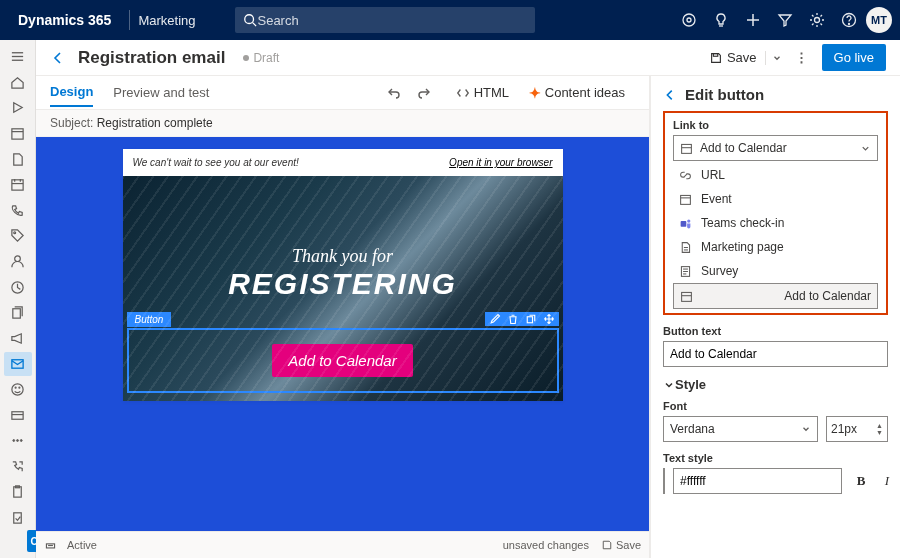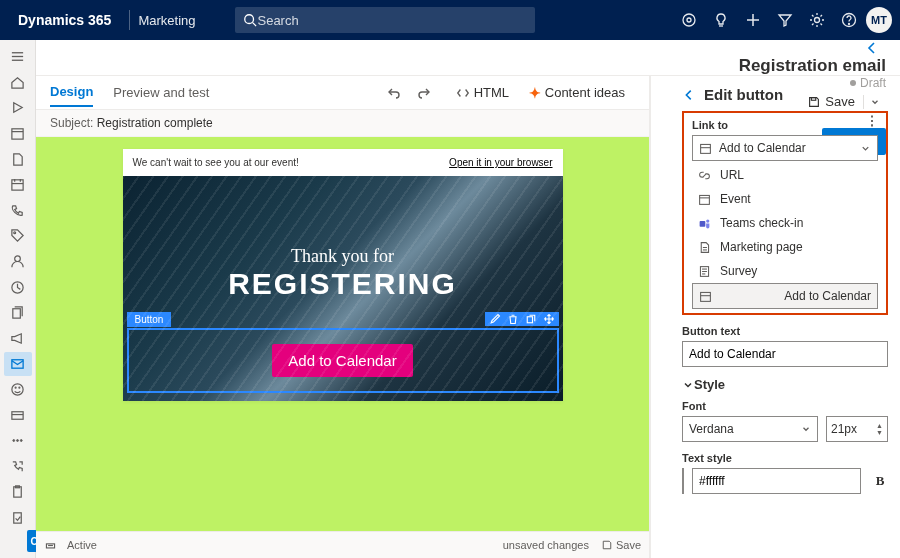--- a/index.html
+++ b/index.html
@@ -19,21 +19,21 @@
 .shell { display: flex; height: 518px; }
 
 .leftnav { width: 36px; background: #f3f2f1; border-right: 1px solid #e1dfdd; display: flex; flex-direction: column; align-items: center; padding-top: 4px; }
 .leftnav .nicon { width: 28px; height: 26px; margin: 1px 0; display:flex; align-items:center; justify-content:center; color:#605e5c; cursor:pointer; border-radius:2px; }
 .leftnav .nicon svg { stroke: currentColor; }
 .leftnav .nicon.active { background:#c7e0f4; color:#0078d4; }
 .leftnav .om { margin-top:auto; margin-bottom:6px; width:24px; height:24px; border-radius:2px; background:#0078d4; color:#fff; font-size:10px; font-weight:700; display:flex; align-items:center; justify-content:center;margin-left:42px; }
 
 .main { flex: 1; display: flex; flex-direction: column; background:#fff; min-width:0; }
 
-.cmdbar { height: 36px; display:flex; align-items:flex-end; padding:0 14px; border-bottom:1px solid #edebe9;flex-direction:column; }
+.cmdbar { height: 36px; display:flex; align-items:center; padding:0 14px; border-bottom:1px solid #edebe9; }
 .cmdbar .back { width:22px; color:#0078d4; cursor:pointer; display:flex; align-items:center; }
 .cmdbar h1 { font-size:17px; font-weight:600; margin-left:6px; }
 .cmdbar .draft { margin-left:18px; color:#a19f9d; font-size:12px; display:flex; align-items:center; gap:4px; }
 .cmdbar .draft::before { content:""; width:6px; height:6px; border-radius:50%; background:#a19f9d; }
 .cmdbar .spacer { flex:1; }
 .savegrp { display:flex; align-items:center; border:none; color:#323130; }
 .savegrp .sbtn { display:flex; align-items:center; gap:4px; padding:4px 8px; cursor:pointer; }
 .savegrp .chev { padding:2px 6px; border-left:1px solid #e1dfdd; cursor:pointer; color:#605e5c; }
 .more { width:28px; text-align:center; color:#605e5c; cursor:pointer; font-weight:bold; }
 .golive { background:#0078d4; color:#fff; border:none; padding:6px 12px; font-size:13px; margin-left:6px; cursor:pointer; border-radius:2px; }
@@ -45,36 +45,36 @@
 .tabs .tab { margin-right:20px; padding:6px 0; cursor:pointer; color:#605e5c; }
 .tabs .tab.active { color:#0078d4; border-bottom:2px solid #0078d4; font-weight:600; }
 .tabs .sp { flex:1; }
 .tabs .tool { width:30px; text-align:center; cursor:pointer; color:#605e5c; }
 .tabs .htmlbtn { display:flex; align-items:center; gap:4px; cursor:pointer; margin:0 10px; }
 .tabs .htmlbtn .dot { color:#f7630c; font-weight:bold; font-size:14px; }
 
 .subject { padding:6px 14px; font-size:12px; color:#323130; border-bottom:1px solid #f3f2f1; background:#faf9f8; }
 .subject .lbl { color:#605e5c; }
 
-.canvas { flex:1; overflow:auto; background:#bef264; padding:12px 0 0 0; position:relative; }
+.canvas { flex:1; overflow:auto; background:#1d4ed8; padding:12px 0 0 0; position:relative;font-style:italic; }
 .emailwrap { width:440px; margin:0 auto 40px auto; background:#fff; box-shadow:0 1px 4px rgba(0,0,0,.06); }
 .emhead { display:flex; justify-content:space-between; padding:8px 10px; font-size:10px; }
 .emhead a { color:#000; text-decoration:underline; }
 .hero { position:relative; background:linear-gradient(135deg,#0b2332 0%,#1a3a4a 30%,#2b4a5c 45%,#6d8a9c 55%,#1e3442 70%,#0a1d29 100%); color:#fff; text-align:center; padding:70px 10px 100px 10px; overflow:hidden; }
 .hero::after { content:""; position:absolute; inset:0; background:repeating-linear-gradient(125deg, rgba(255,255,255,.08) 0 2px, transparent 2px 12px); pointer-events:none; }
 .hero .t1 { font-size:18px; font-family:Georgia, serif; position:relative; }
 .hero .t2 { font-size:30px; font-weight:800; letter-spacing:2px; font-family:Arial,sans-serif; position:relative; }
 .btnwrap { position:absolute; left:0; right:0; bottom:8px; padding:0 4px; }
 .btnsel { border:2px solid #2b88ff; position:relative; padding:14px 0; text-align:center; }
 .btnsel .label { position:absolute; top:-18px; left:-2px; background:#2b88ff; color:#fff; font-size:10px; padding:2px 8px; }
 .btnsel .tools { position:absolute; top:-18px; right:-2px; background:#2b88ff; color:#fff; font-size:11px; padding:1px 4px; display:flex; gap:6px; }
 .btnsel .tools span { cursor:pointer; display:flex; align-items:center; }
 .ctabtn { display:inline-block; background:#e4007d; color:#fff; padding:8px 16px; font-size:15px; font-weight:500; position:relative; border-radius:2px; }
 
-.panel { width:250px; display:flex; flex-direction:column; border-left:1px solid #edebe9;padding-left:19px; }
+.panel { width:250px; display:flex; flex-direction:column; border-left:1px solid #edebe9; }
 .ptitle { display:flex; align-items:center; gap:8px; padding:10px 12px 8px 12px; }
 .ptitle .pback { color:#0078d4; cursor:pointer; display:flex; }
 .ptitle h2 { font-size:15px; font-weight:600; }
 .pbody { padding:0 12px 10px 12px; overflow:auto; flex:1; }
 .redbox { border:2px solid #d83b01; padding:6px 8px 4px 8px; margin-bottom:10px; }
 .flabel { font-size:11px; color:#323130; font-weight:600; margin-bottom:4px; }
 .combo { border:1px solid #8a8886; height:26px; display:flex; align-items:center; padding:0 6px; font-size:12px; background:#fff; cursor:pointer; }
 .combo .cicon { width:16px; display:flex; align-items:center; color:#605e5c; }
 .combo .ctext { flex:1; padding-left:4px; }
 .combo .carrow { color:#605e5c; }

